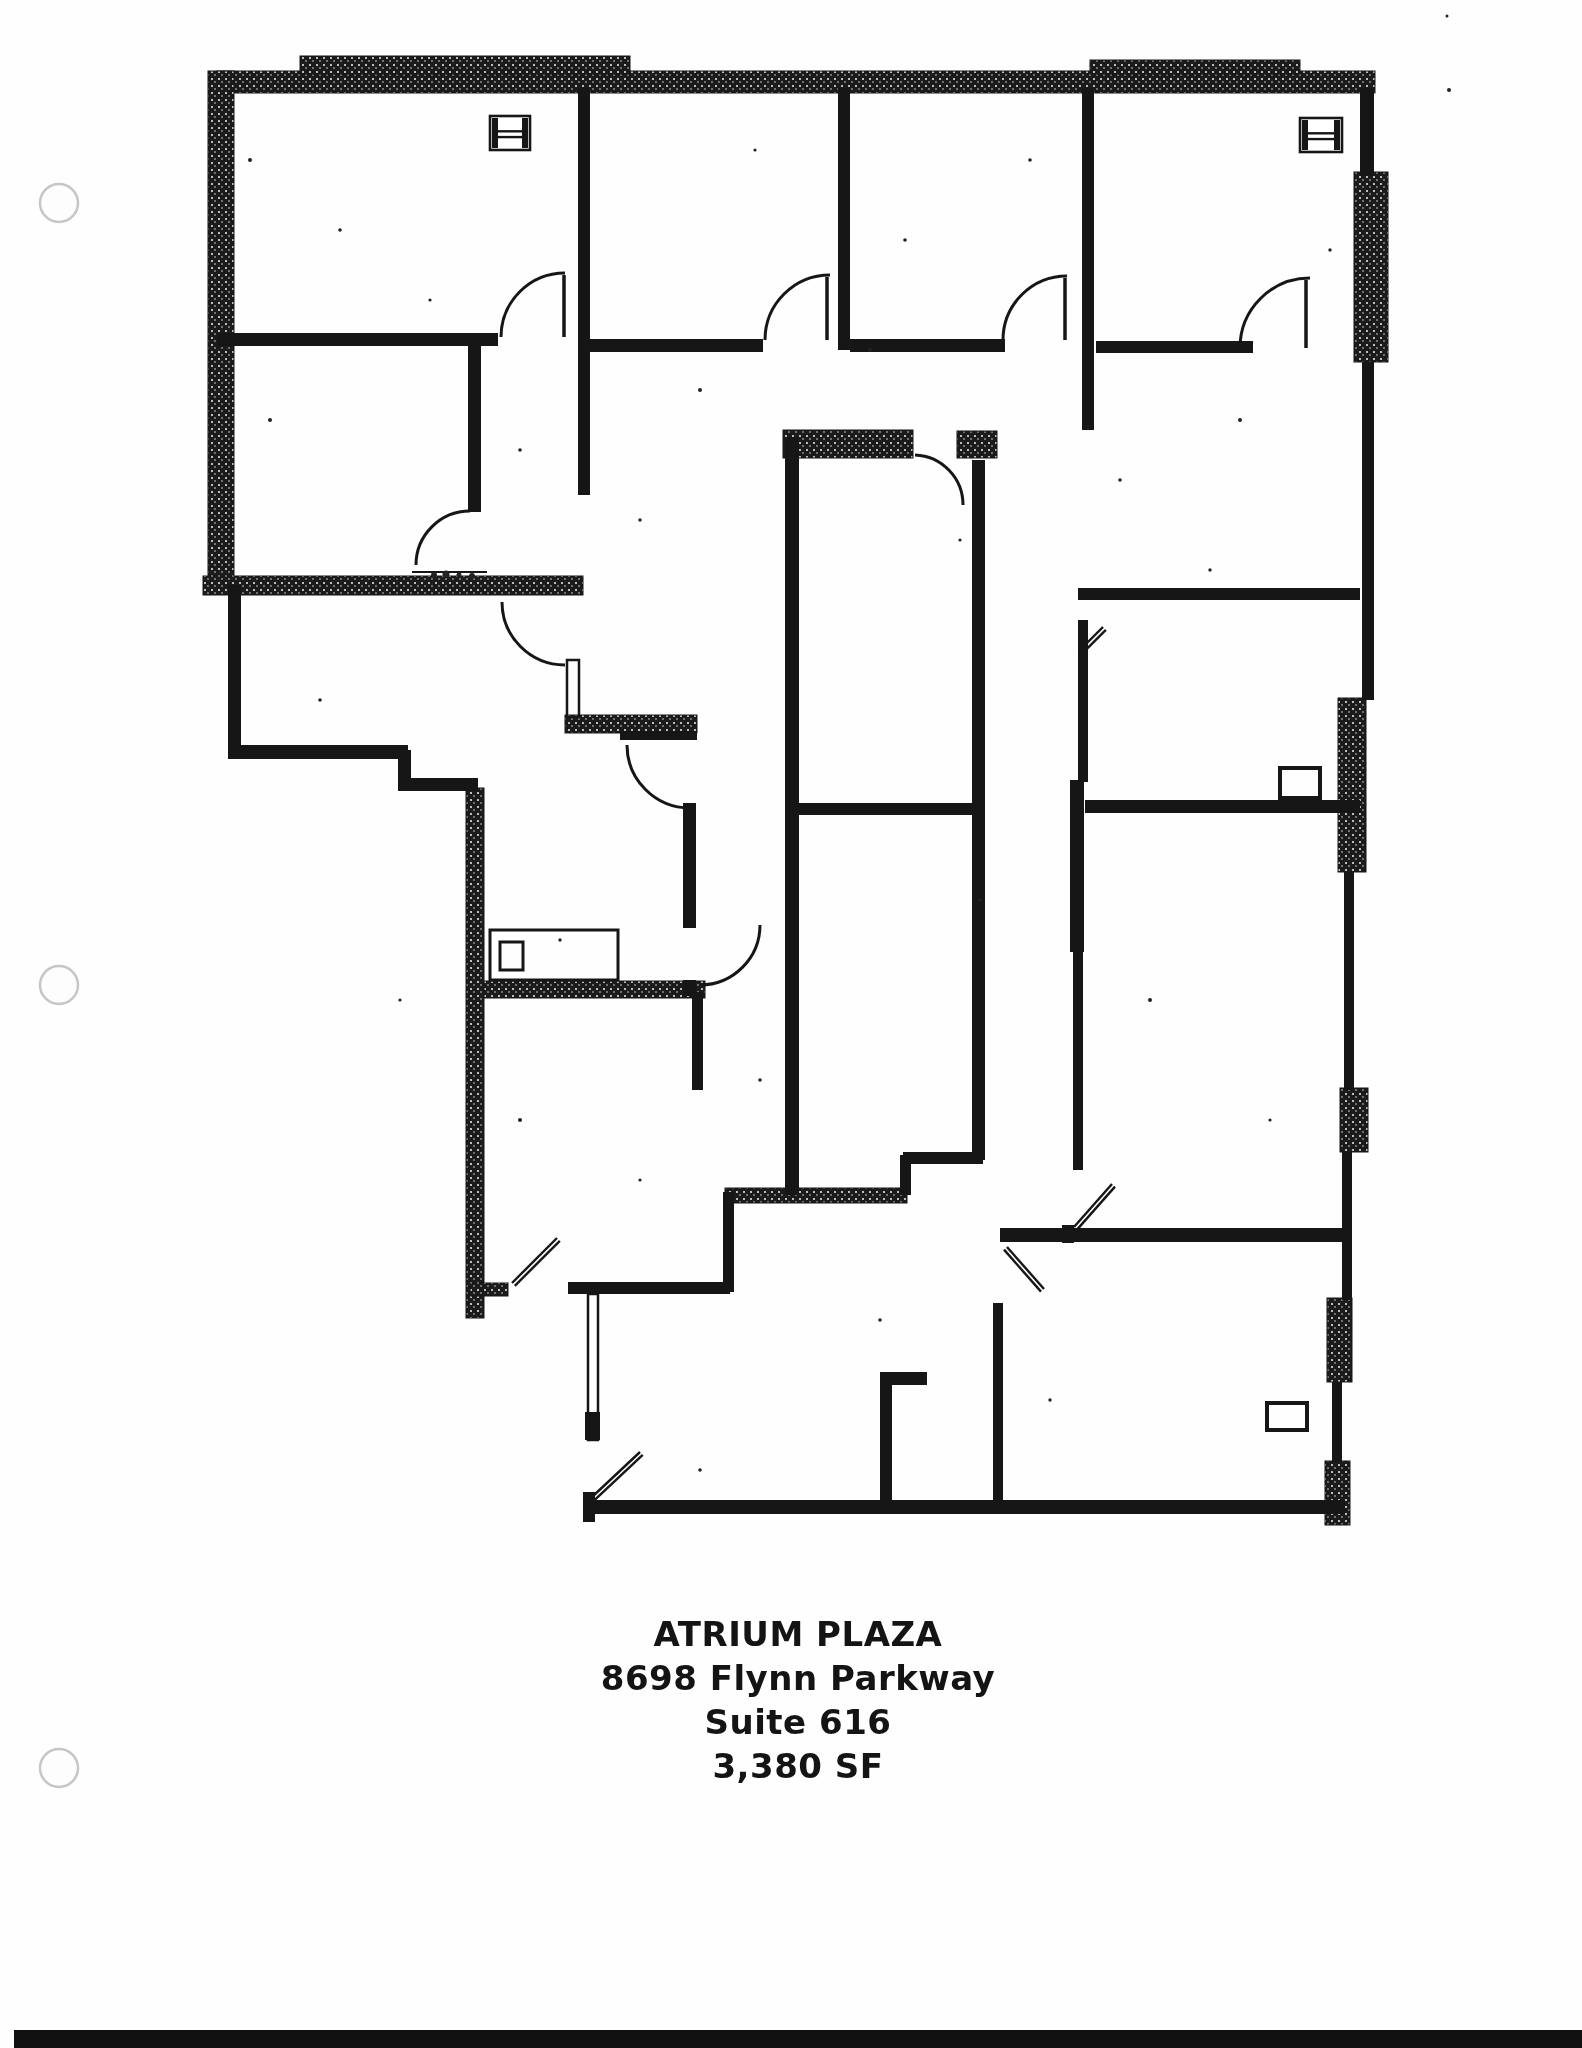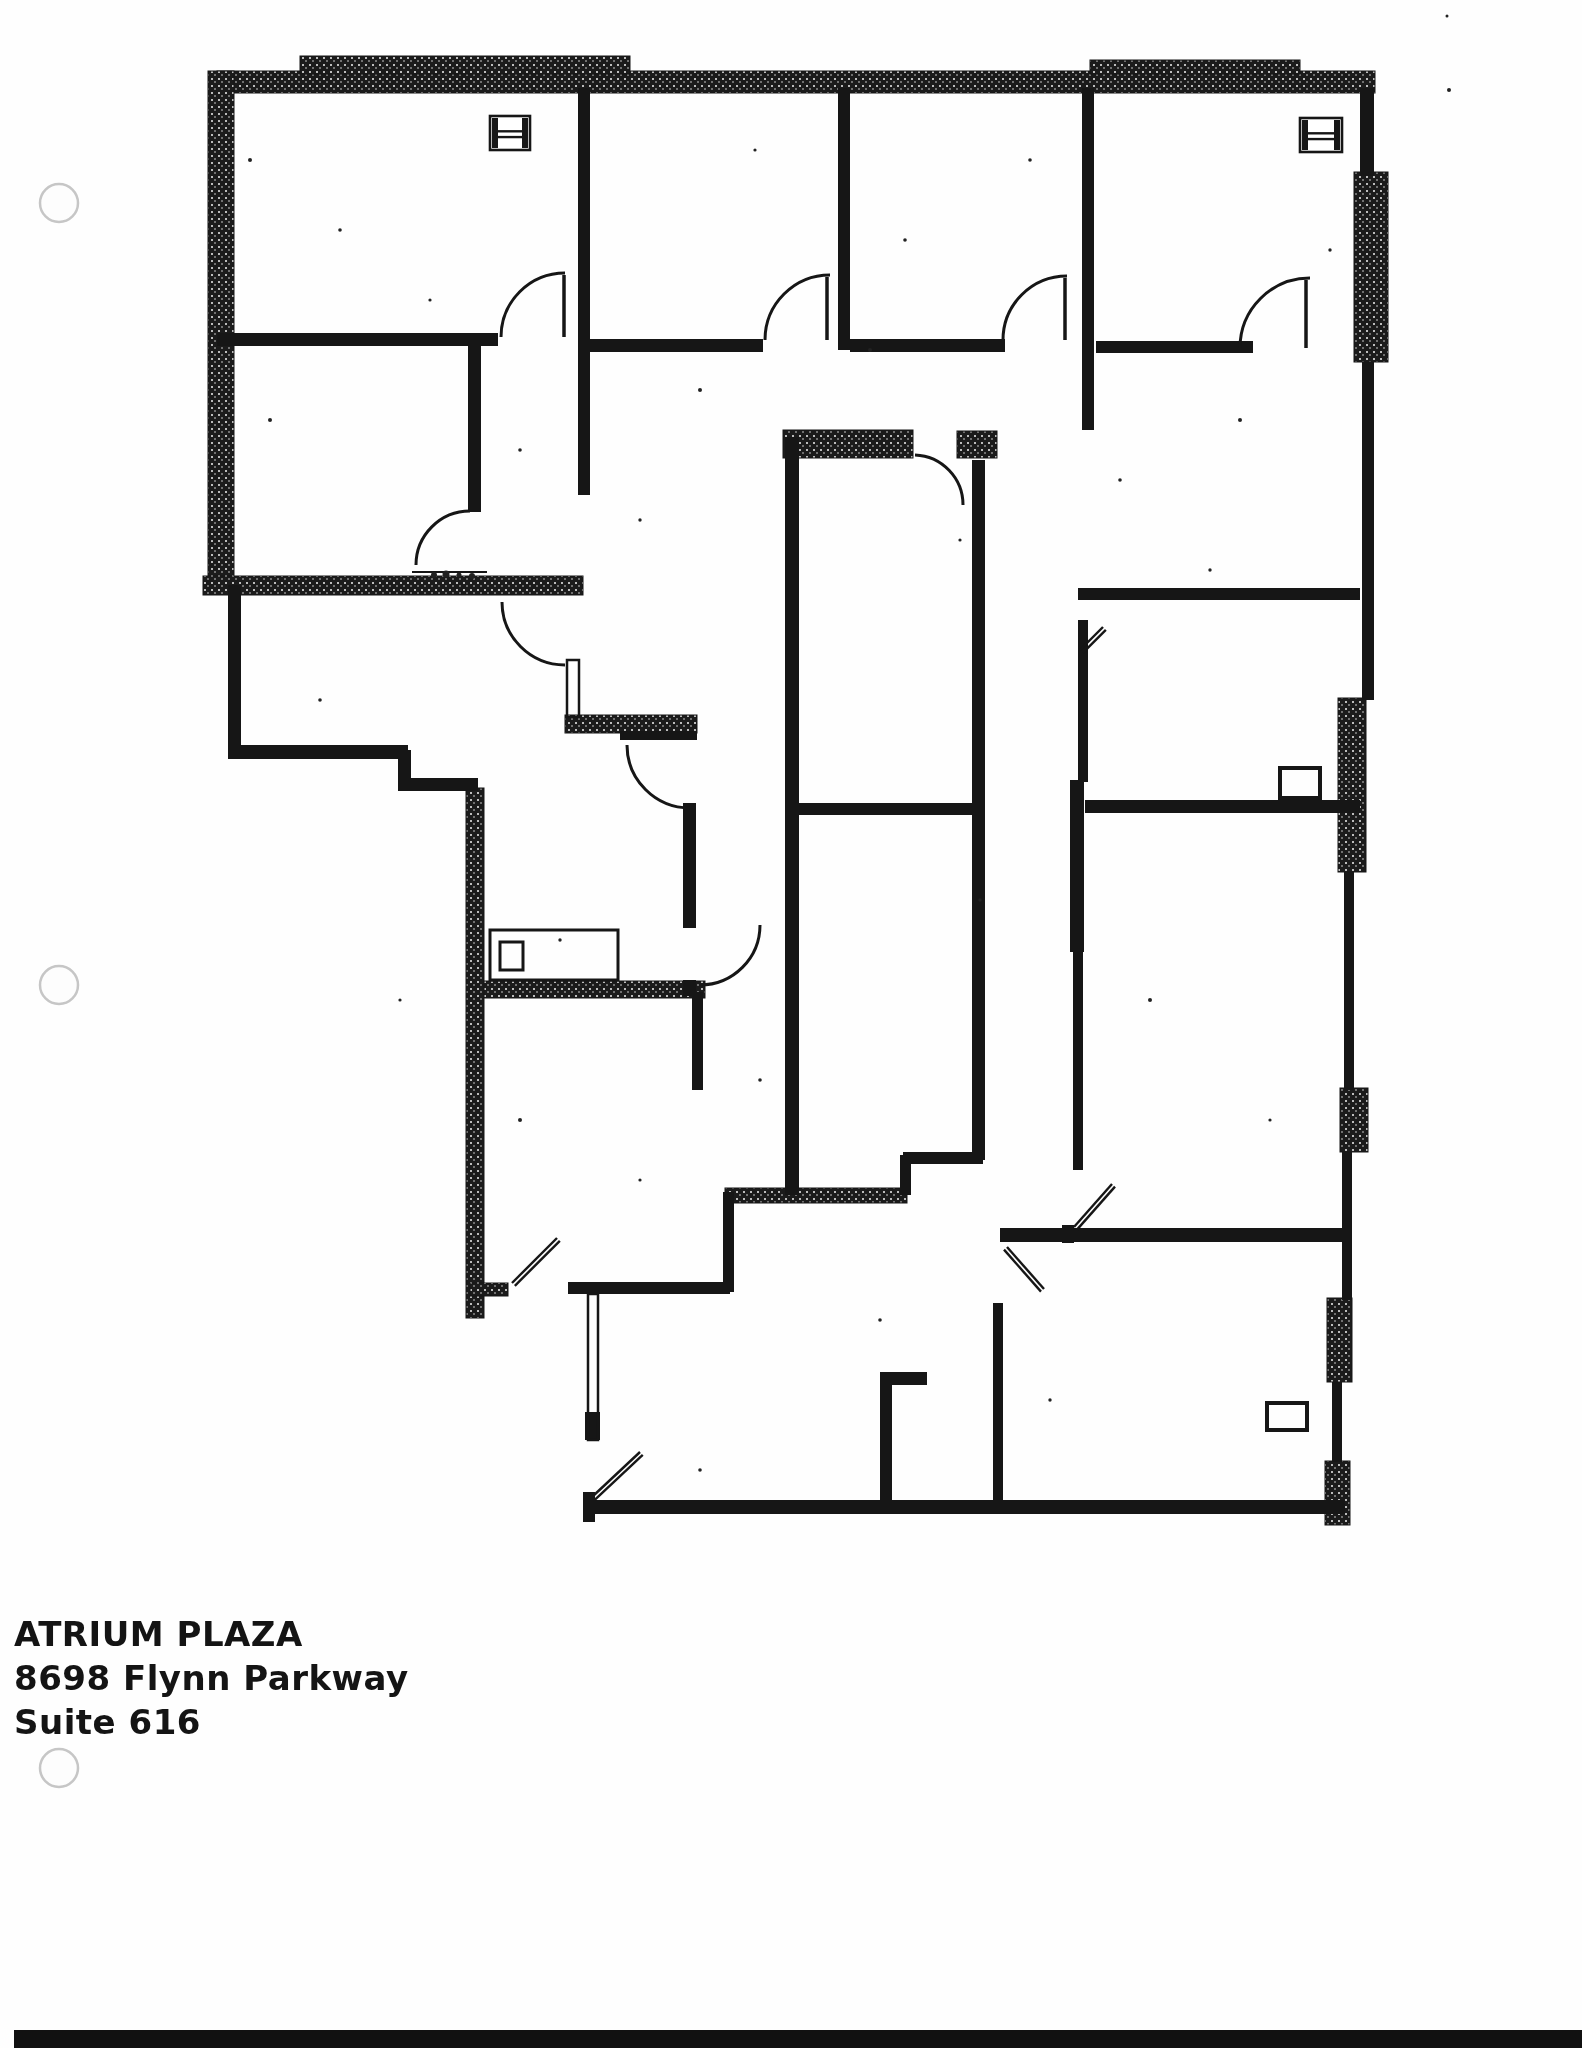--- a/index.html
+++ b/index.html
@@ -9,20 +9,21 @@
     margin:0 auto;
     background:#fefefe;
     overflow:hidden;
     font-family:"DejaVu Sans","Liberation Sans",sans-serif;
   }
   .plan-svg{position:absolute;left:0;top:0;width:1582px;height:2048px;}
   .caption{
     position:absolute;
     left:14px;right:0;
     top:1612px;
+    text-align:center;
     color:#141414;
     font-weight:700;
     font-size:34px;
     line-height:44px;
     letter-spacing:.5px;
   }
   .caption div{white-space:nowrap;}
 </style>
 </head>
 <body>
@@ -175,15 +176,16 @@
         <circle cx="755" cy="150" r="1.6" fill="#222"></circle>
         <circle cx="1030" cy="160" r="1.8" fill="#222"></circle>
         <rect x="14" y="2030" width="1568" height="18" fill="#111111"></rect>
       </g>
   </svg>
 
   <div class="caption">
     <div>ATRIUM PLAZA</div>
     <div>8698 Flynn Parkway</div>
     <div>Suite 616</div>
+    <div>3,380 SF</div>
   </div>
 
 </div>
 
 </body></html>

